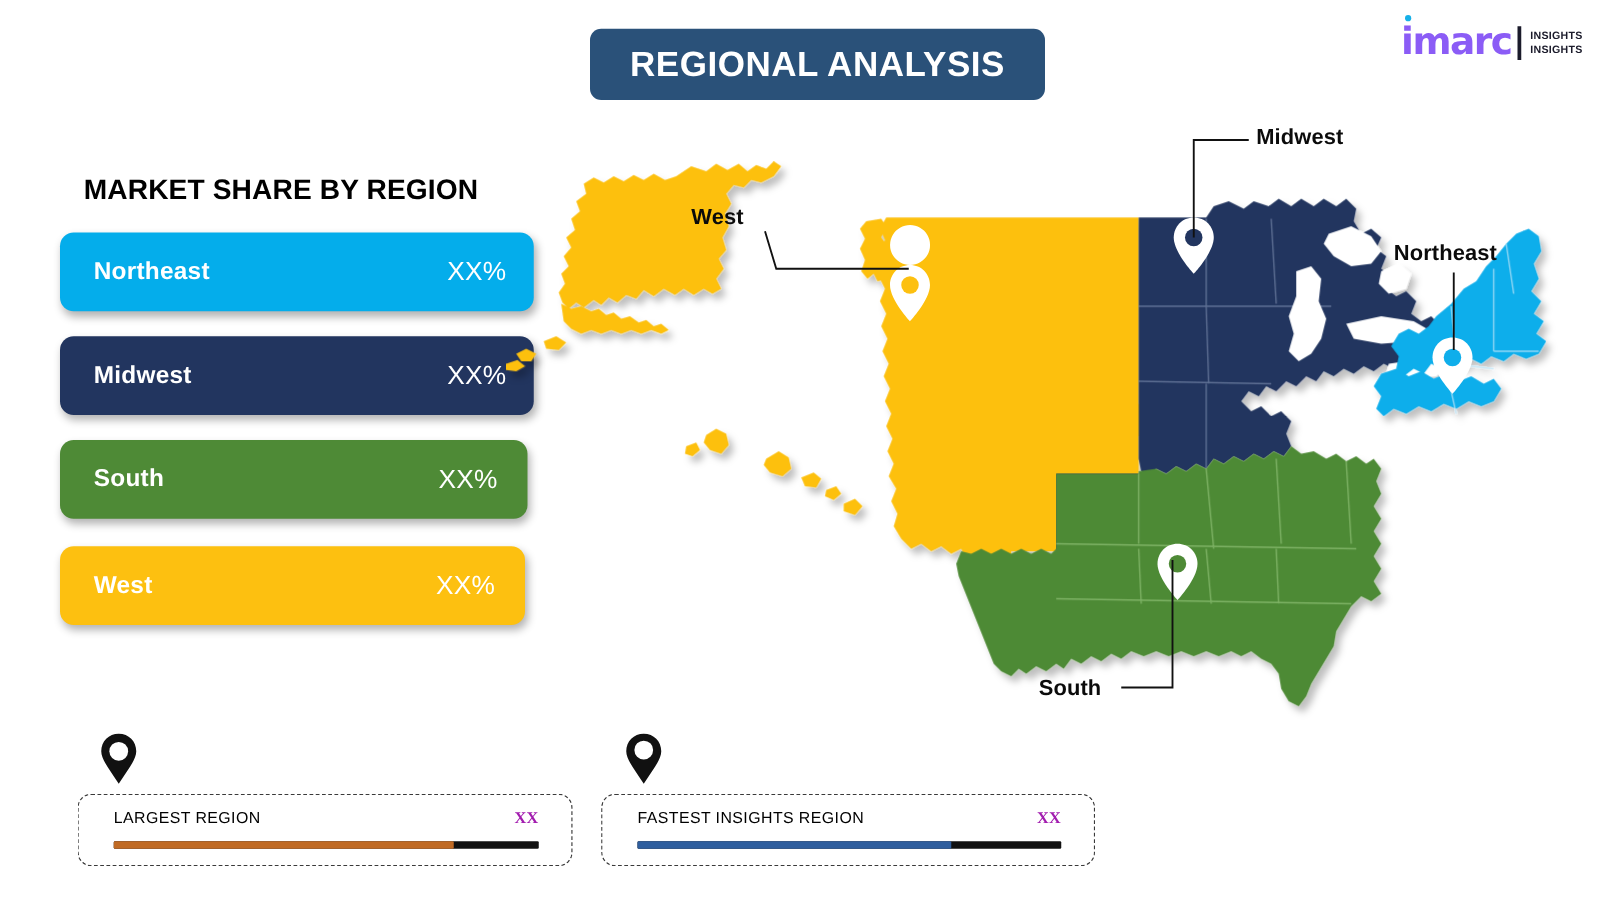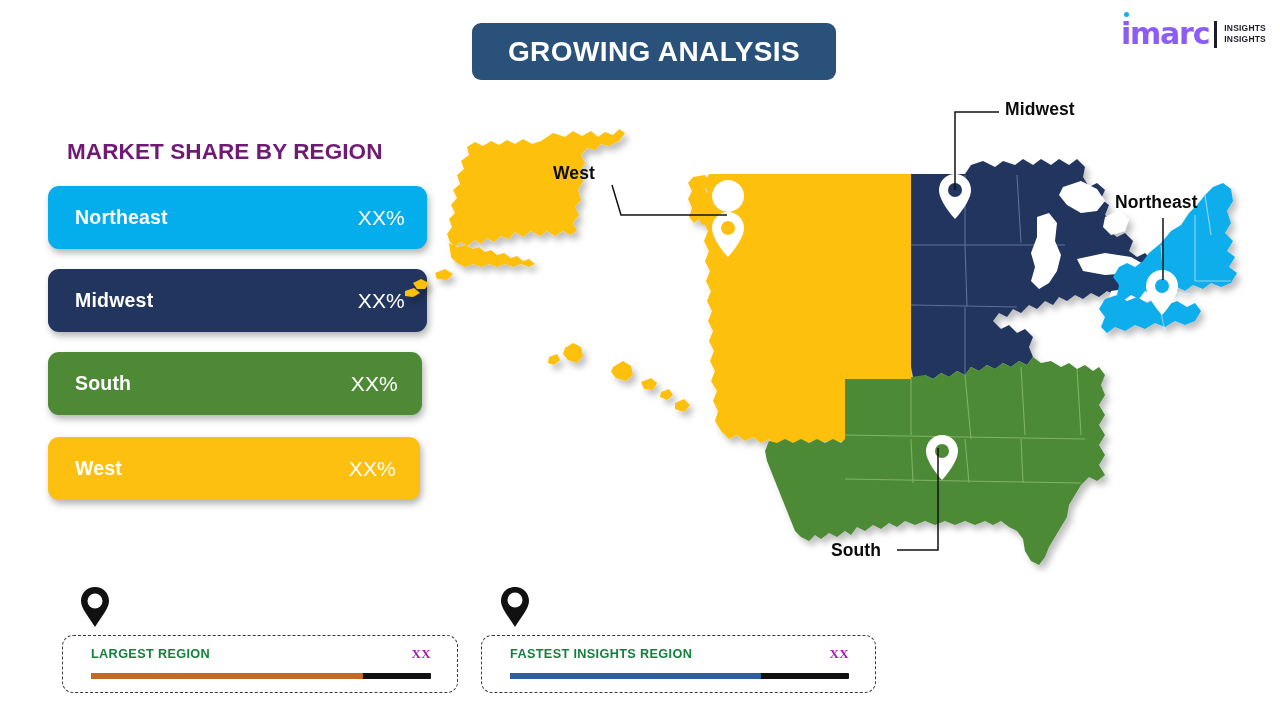--- a/index.html
+++ b/index.html
@@ -30,21 +30,21 @@
   #logo .dot{
     position:absolute;left:3px;top:-7px;width:5px;height:5px;border-radius:50%;
     background:#16B0E8;
   }
   #logo .divider{width:3px;height:27px;background:#1b1b2b;margin:0 7px 0 5px;}
   #logo .tag{font-size:8.5px;font-weight:bold;line-height:11px;color:#1b1b2b;letter-spacing:.2px;}
 
   
   #panel-heading{
     position:absolute;left:67px;top:139px;
-    font-size:22.5px;font-weight:bold;color:#701a75;letter-spacing:.1px;
+    font-size:22.5px;font-weight:bold;color:#000000;letter-spacing:.1px;
   }
   .region-bar{
     position:absolute;left:48px;height:63px;border-radius:11px;
     display:flex;align-items:center;box-sizing:border-box;
     padding:0 18px 0 27px;
     box-shadow:2px 4px 7px rgba(0,0,0,.30);
   }
   .region-bar .name{
     color:#ffffff;font-size:19.5px;font-weight:bold;flex:1;letter-spacing:.2px;
   }
@@ -57,21 +57,21 @@
   #bar-3{top:437px;width:372px;}
   #bar-0 .val,#bar-1 .val{margin-right:4px;}
   #bar-2 .val,#bar-3 .val{margin-right:6px;}
 
   
   .stat-card{position:absolute;top:635px;height:58px;
     border:1.6px dashed #3a3a3a;border-radius:11px;box-sizing:border-box;}
   #stat-0{left:62px;width:396px;}
   #stat-1{left:481px;width:395px;}
   .stat-row{position:absolute;left:28px;right:26px;top:10px;display:flex;align-items:baseline;}
-  .stat-label{font-size:12.7px;font-weight:bold;color:#15803d;letter-spacing:.35px;flex:1;white-space:nowrap;}
+  .stat-label{font-size:12.7px;font-weight:normal;color:#000000;letter-spacing:.35px;flex:1;white-space:nowrap;}
   .stat-val{font-size:13px;font-weight:bold;color:#a21caf;letter-spacing:.3px;font-family:Liberation Serif, serif;}
   .stat-track{position:absolute;left:28px;right:26px;top:37px;height:6px;background:#111;border-radius:1px;}
   .stat-fill{position:absolute;left:0;top:0;height:100%;border-radius:1px;}
 
   .pin-black{position:absolute;width:32px;height:42px;}
 
   
   #map-wrap{position:absolute;left:405px;top:95px;width:875px;height:500px;}
   #map-wrap svg{display:block;width:100%;height:100%;}
 
@@ -80,21 +80,21 @@
   #lbl-midwest{left:1005px;top:99px;}
   #lbl-northeast{left:1115px;top:192px;}
   #lbl-south{left:831px;top:540px;}
 
   #leaders{position:absolute;left:0;top:0;width:1280px;height:720px;pointer-events:none;}
 </style>
 </head>
 <body>
 
 <div id="title-banner" style="background: rgb(42, 81, 121);">
-  <span class="t">GROWING ANALYSIS</span>
+  <span class="t">REGIONAL ANALYSIS</span>
 </div>
 
 <div id="logo">
   <span class="wordmark" style="color: #8b5cf6;">
     <span class="dot" style="background: rgb(22, 176, 232);"></span>
     <span>imarc</span>
   </span>
   <span class="divider"></span>
   <span class="tag">
     <span>INSIGHTS</span><br>

